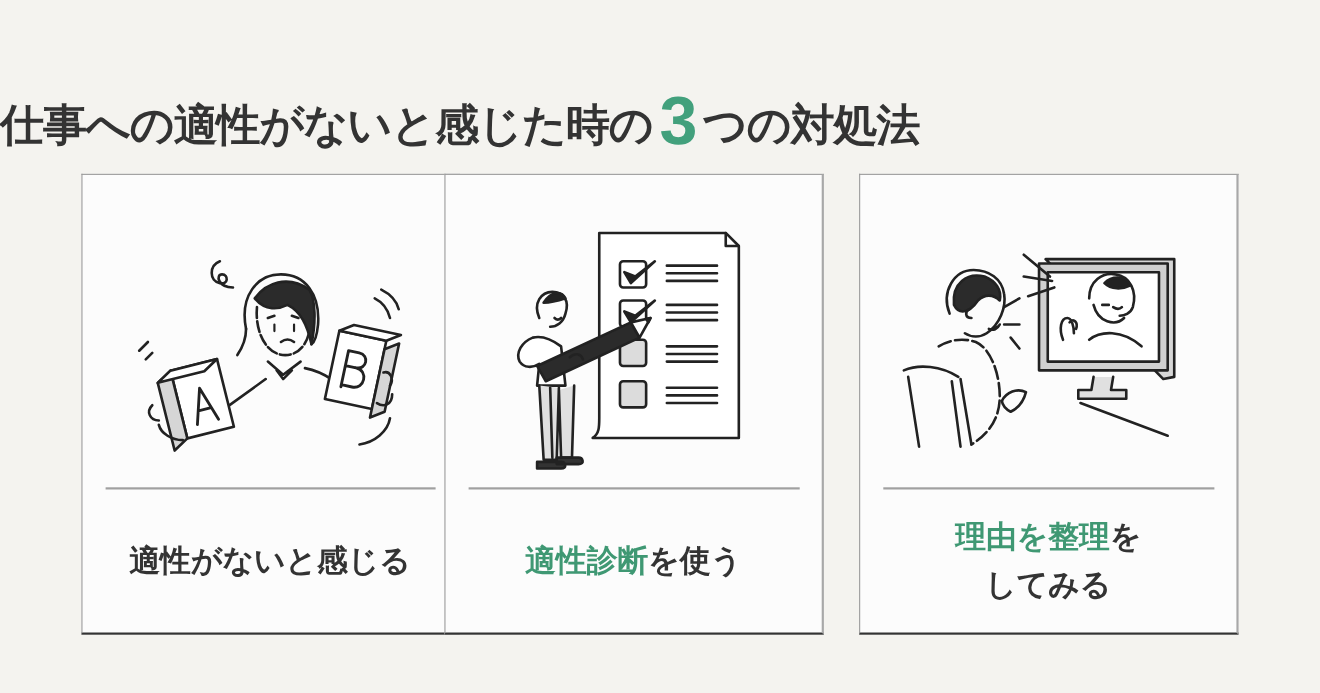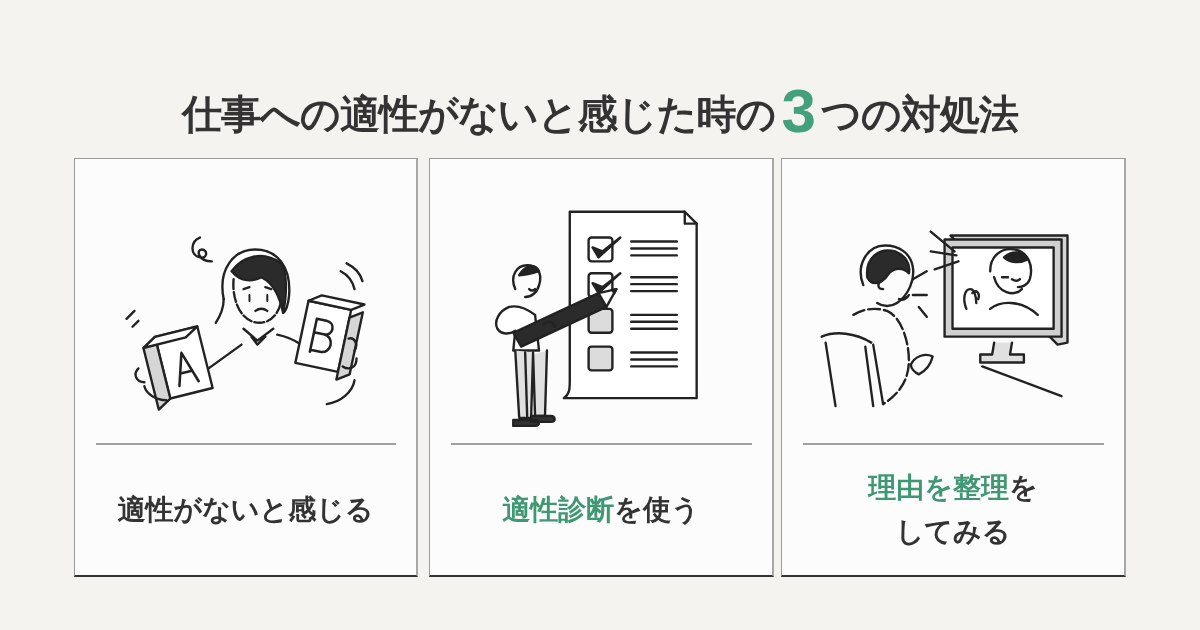--- a/index.html
+++ b/index.html
@@ -4,39 +4,39 @@
 <style>
   html, body { margin:0; padding:0; }
   body {
     width:1200px; height:630px; overflow:hidden;
     background:#f4f3ef;
     font-family:"DejaVu Sans", "Liberation Sans", sans-serif;
     position:relative;
   }
   .title {
     position:absolute; left:0; top:44px; width:1200px; height:80px;
-    text-align:center; font-weight:bold; color:#333333;
+    text-align:left; font-weight:bold; color:#333333;
     font-size:40px; line-height:80px; letter-spacing:-1px;
     white-space:nowrap;
   }
   .title .num {
     color:#42a07c; font-size:62px; vertical-align:-4px;
     margin:0 6px; font-family:"Liberation Sans", sans-serif;
   }
   .card {
     position:absolute; top:158px; height:419px;
     background:#fcfcfc;
     border-top:1px solid #9a9a9a;
     border-left:1px solid #9a9a9a;
     border-right:2px solid #a8a8a8;
     border-bottom:2px solid #333333;
     box-sizing:border-box;
   }
   .card.c1 { left:74px; width:344px;text-decoration:underline; }
-  .card.c2 { left:429px; width:345px; }
+  .card.c2 { left:404px; width:345px; }
   .card.c3 { left:781px; width:345px; }
   .illus { position:absolute; left:0; top:0; width:100%; height:280px; }
   .divider {
     position:absolute; left:21px; right:20px; top:284px;
     height:0; border-top:2px solid #a0a0a0;
   }
   .caption {
     position:absolute; left:0; right:0; top:296px; height:110px;
     display:flex; flex-direction:column; justify-content:center; align-items:center;
     font-weight:bold; font-size:28px; line-height:44px; color:#333333;

